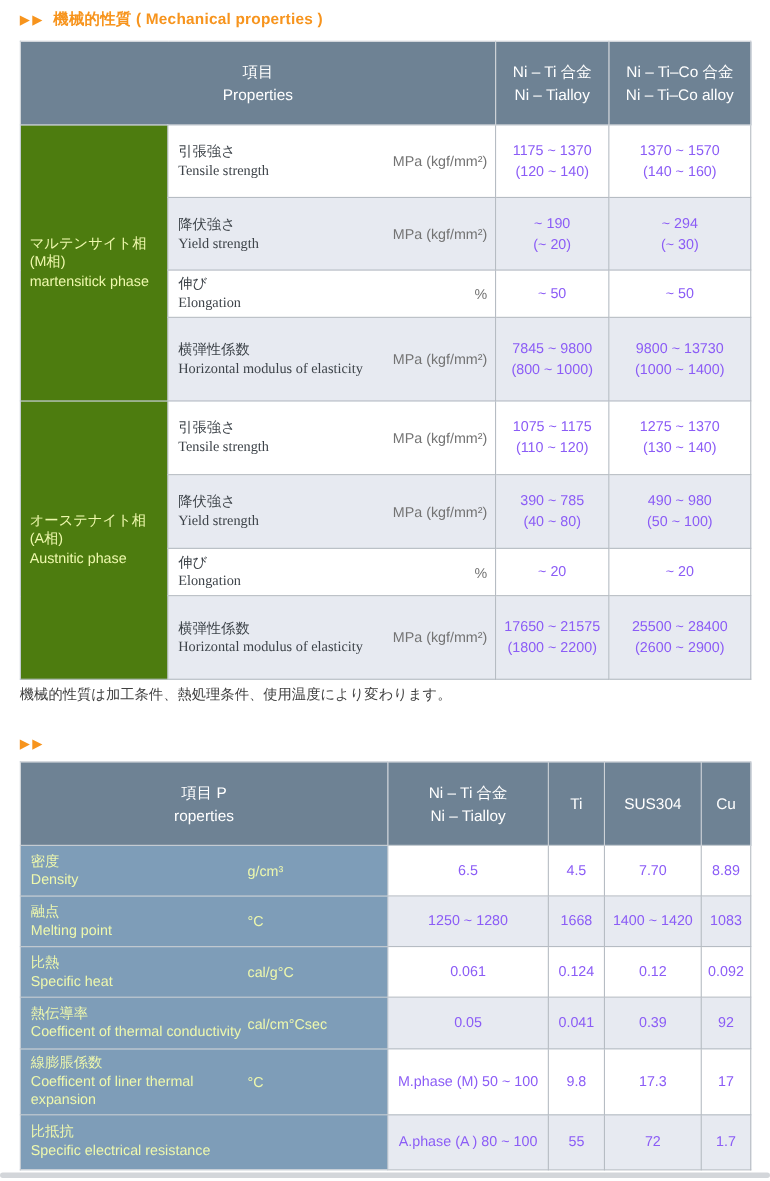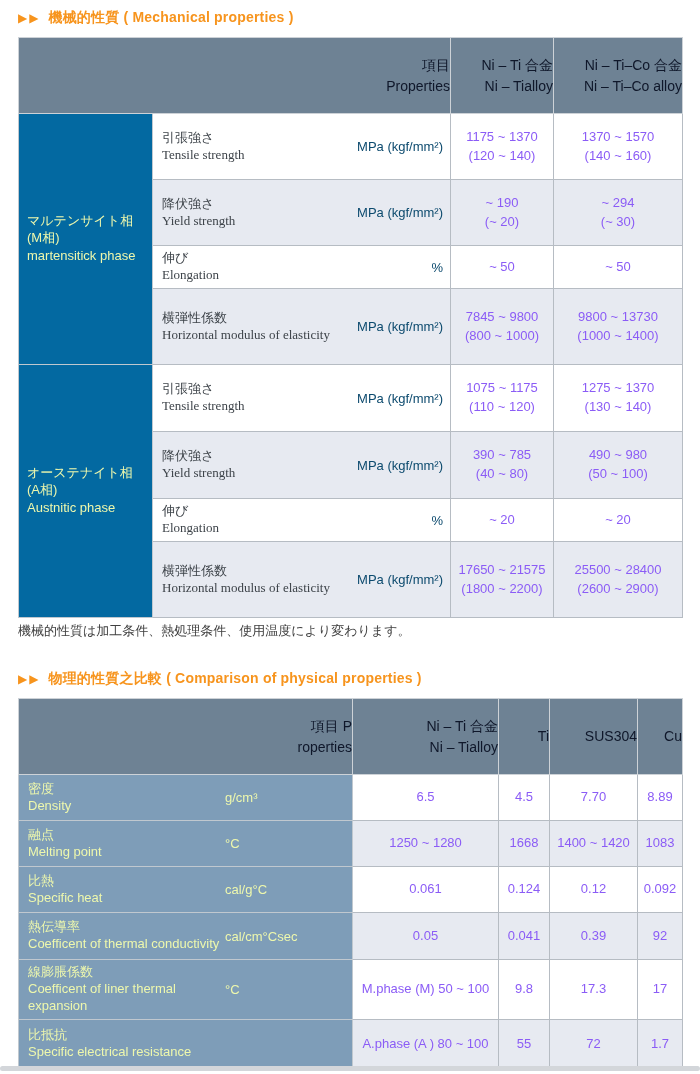--- a/index.html
+++ b/index.html
@@ -7,37 +7,37 @@
   .page { width: 700px; height: 1074px; position: relative; background: #fff; overflow: hidden; }
 
   .heading { display: flex; align-items: center; margin: 0 18px; padding-top: 9px; color: #f7941d; font-weight: bold; font-size: 14px; }
   .heading.second { padding-top: 30px; }
   .arrows { font-size: 12px; letter-spacing: 2px; margin-right: 8px; line-height: 1; }
   .heading-text { letter-spacing: 0.2px; }
 
   table { border-collapse: collapse; table-layout: fixed; width: 664px; margin: 10px 0 0 18px; border: 1px solid #9aa2ab; }
   td, th { border: 1px solid #b6bcc3; padding: 0; }
 
-  thead th { background: #6e8294; color: #0f172a; font-weight: normal; font-size: 14px; text-align: right; border-color: #cdd2d7; line-height: 1.5; }
+  thead th { background: #6e8294; color: #ffffff; font-weight: normal; font-size: 14px; text-align: center; border-color: #cdd2d7; line-height: 1.5; }
   .t1 thead th { height: 76px; }
   .t2 thead th { height: 76px; }
 
   .phase { background: #7e9db8; color: #eef8ad; font-size: 13px; vertical-align: middle; padding: 8px 8px; line-height: 1.3; border-color: #c0c8cf; }
   .phase .en { margin-top: 1px; }
 
   .prop { padding: 0 7px 0 9px; vertical-align: middle; font-size: 13px; color: #3d4349; }
   .prop-flex { display: flex; align-items: center; justify-content: space-between; }
   .prop-name div { line-height: 1.3; font-family: Liberation Serif, serif; }
-  .prop-unit { white-space: nowrap; padding-left: 6px; color: #0c4a6e; }
+  .prop-unit { white-space: nowrap; padding-left: 6px; color: #737373; }
 
   .val { text-align: center; vertical-align: middle; font-size: 13px; color: #8b5cf6; line-height: 1.45; }
 
   tr.alt td { background: #e7eaf1; }
   tr.plain td { background: #ffffff; }
-  tr.alt td.phase, tr.plain td.phase { background: #0369a1; }
+  tr.alt td.phase, tr.plain td.phase { background: #4d7c0f; }
 
   .h66 { height: 66px; } .h43 { height: 43px; } .h64 { height: 76px; } .h67 { height: 67px; }
   .h46 { height: 46px; margin-top: 32px; } .h47 { height: 47px; } .h50 { height: 50px; margin-top: 11px; }
 
   .t2 .lbl { background: #7e9db8; color: #eef8ad; font-size: 13px; vertical-align: middle; padding: 4px 9px; border-color: #c0c8cf; }
   .t2 .lbl-flex { display: flex; align-items: center; }
   .t2 .lbl-name { flex: 1; line-height: 1.3; }
   .t2 .lbl-unit { width: 118px; text-align: left; }
 
   .note { margin: 4px 18px 0 18px; font-size: 13px; color: #404040; line-height: 1.4; }
@@ -236,21 +236,20 @@
           <div>(2600 ~ 2900)</div>
         </td>
       </tr>
     </tbody>
   </table>
 
   <div class="note">機械的性質は加工条件、熱処理条件、使用温度により変わります。</div>
 
   <div class="heading second">
     <span class="arrows">▶▶</span>
-    <span class="heading-text">物理的性質之比較 ( Comparison of physical properties )</span>
   </div>
 
   <table class="t2">
     <colgroup>
         <col style="width:334px">
         <col style="width:146px">
         <col style="width:51px">
         <col style="width:88px">
         <col style="width:45px">
       </colgroup>

